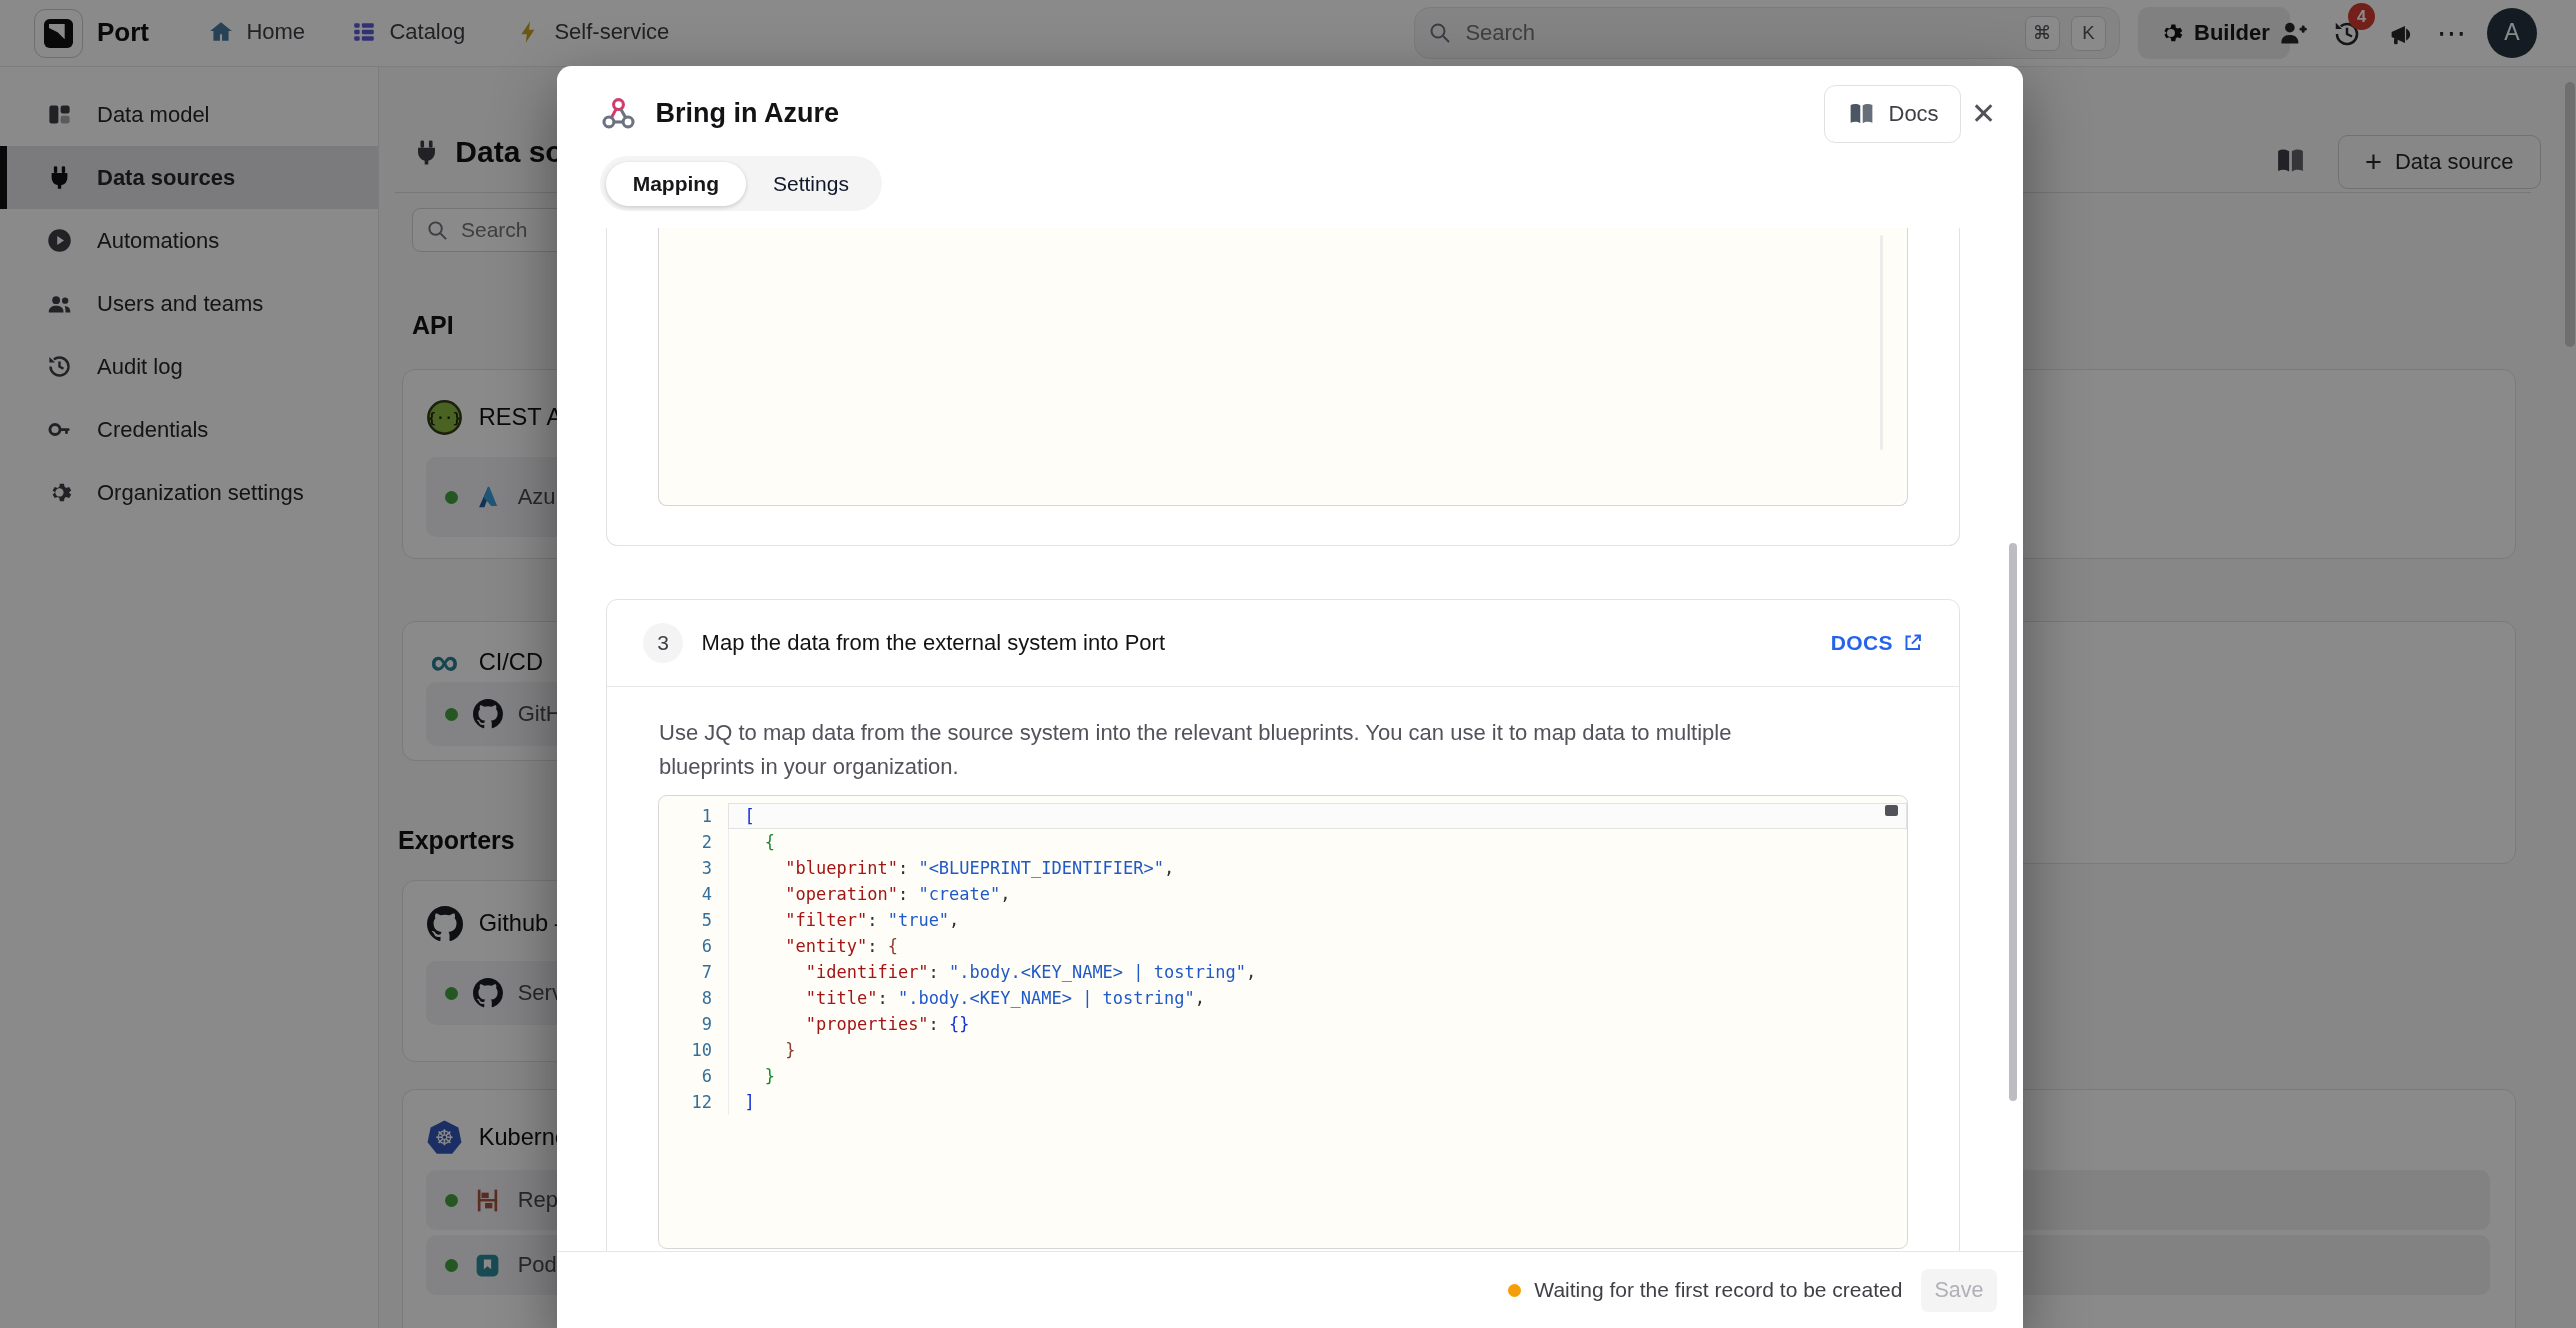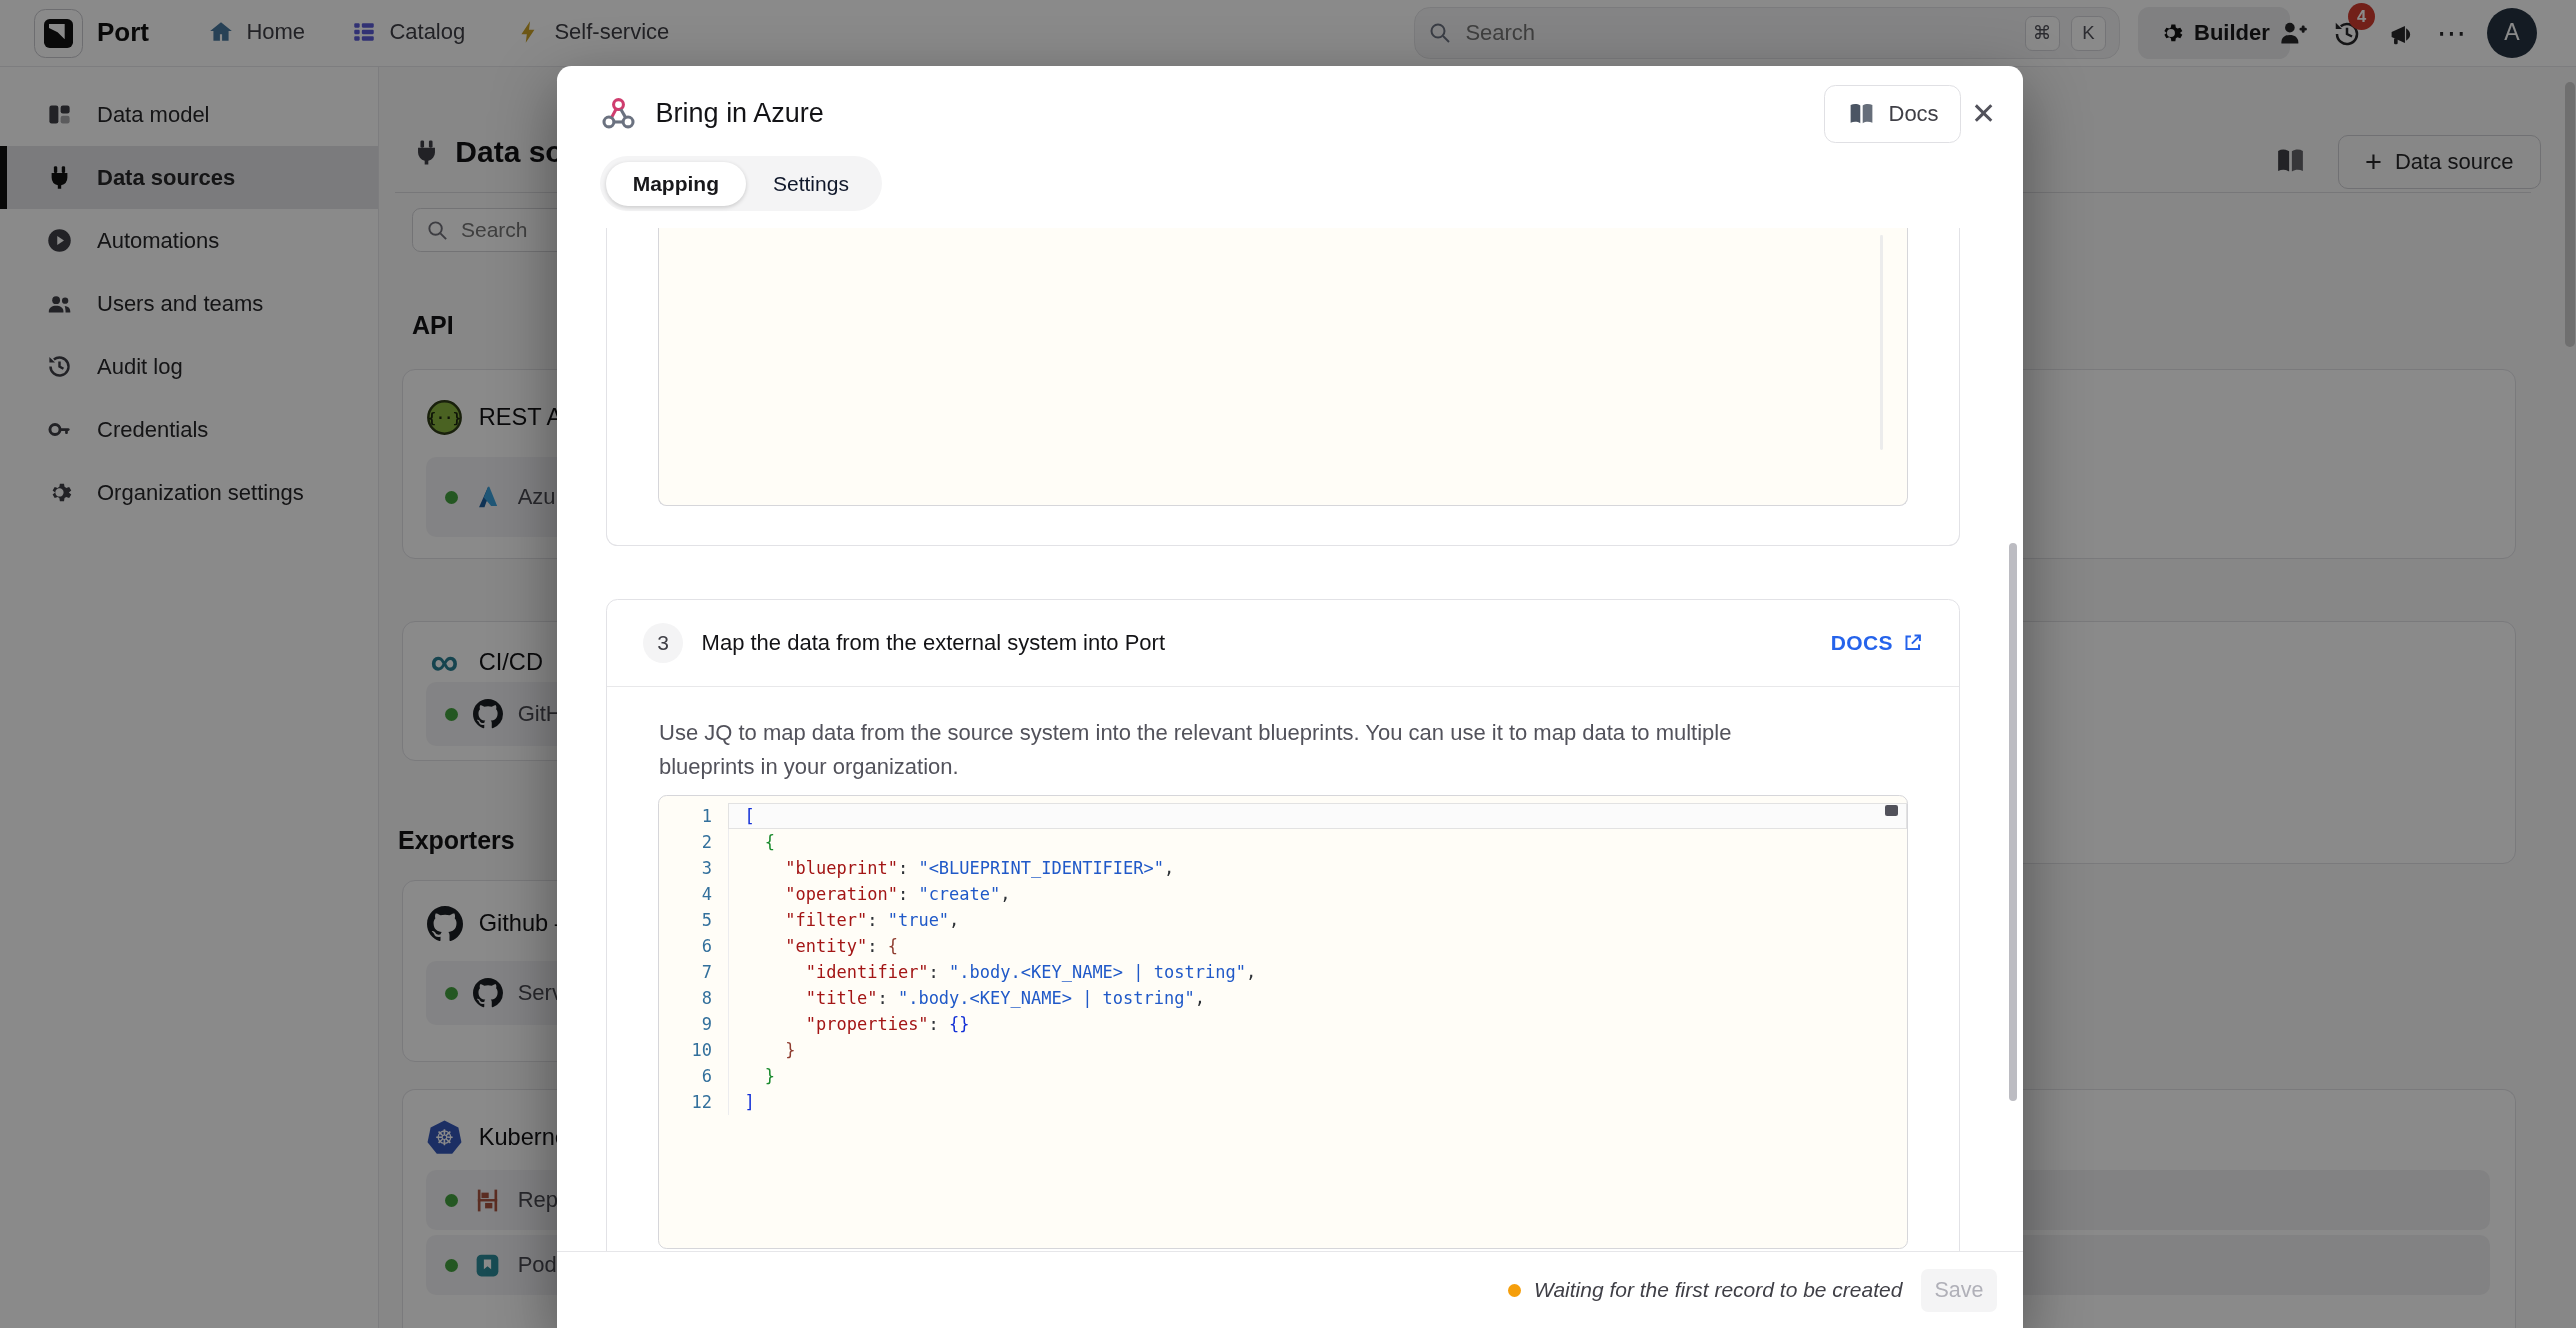--- a/index.html
+++ b/index.html
@@ -56,21 +56,21 @@
   .rrow{position:absolute;background:#f1f1f3;border-radius:10px;display:flex;align-items:center;gap:15.7px;
         padding:0 17px;box-sizing:border-box;font-size:23px;color:#3f3f46;}
   
   #add-source-btn{left:1959px;top:69px;height:52px;padding:0 26px;border:1.4px solid #cfcfd4;border-radius:10px;
         display:flex;align-items:center;gap:13px;font-size:22px;color:#27272a;background:#fafafa;}
   
   #overlay{left:0;top:0;width:2576px;height:1328px;background:rgba(0,0,0,0.46);z-index:10;}
   #modal{left:557px;top:66px;width:1466px;height:1262px;background:#fff;border-radius:14.3px 14.3px 0 0;z-index:20;
          box-shadow:0 21.5px 64px rgba(0,0,0,.4);}
   #modal-title-row{left:43px;top:29px;display:flex;align-items:center;gap:18.6px;}
-  #modal-title{font-size:27px;font-weight:400;color:#131316;text-align:center;}
+  #modal-title{font-size:27px;font-weight:700;color:#131316;text-align:center;}
   #docs-btn{left:1267px;top:18.6px;height:56px;padding:0 21.5px;border:1.4px solid #e0e0e4;border-radius:11.4px;
             display:flex;align-items:center;gap:13px;font-size:22px;font-weight:500;color:#3f3f46;background:#fff;}
   #modal-close{left:1408px;top:29px;width:37px;height:37px;display:flex;align-items:center;justify-content:center;
             font-size:30px;color:#52525b;}
   #tabs{left:43px;top:90px;background:#f4f4f5;border-radius:715px;padding:5.7px;display:flex;align-items:flex-start;}
   .tab{padding:10px 27px;border-radius:715px;font-size:21px;color:#0f172a;}
   .tab.active{background:#fff;color:#18181b;font-weight:600;box-shadow:0 1.4px 4.3px rgba(0,0,0,.18);}
   
   #modal-scroll{left:0;top:162px;width:1466px;height:1023px;overflow:hidden;}
   .mcard{position:absolute;left:49px;width:1354px;background:#fff;border:1.4px solid #e2e2e6;box-sizing:border-box;}
@@ -91,21 +91,21 @@
   .ln{width:53px;text-align:right;padding-right:15.7px;color:#33709c;flex:none;font-size:17px;}
   .lc{flex:1;white-space:pre;border-left:1.4px solid #ececee;height:100%;display:flex;align-items:center;}
   .code-line.active-line .lc{background:#fbfbfb;outline:1.4px solid #e2e2e2;outline-offset:-1.4px;}
   .tk-p{color:#2d3136;} .tk-k{color:#a31515;} .tk-s{color:#2059c8;}
   .tk-b1{color:#1330d6;} .tk-b2{color:#1a8a2e;} .tk-b3{color:#8f3d30;}
   #editor2 .nub{position:absolute;right:8.6px;top:8.6px;width:13px;height:11.4px;background:#52525b;border-radius:2.1px;}
   #modal-thumb{position:absolute;right:5.7px;top:477px;width:8.6px;height:558px;background:#bcbcc2;border-radius:4.3px;}
   
   #modal-footer{left:0;top:1185px;width:1466px;height:77px;background:#fff;border-top:1.4px solid #e6e6e9;
                 display:flex;align-items:center;justify-content:flex-end;gap:18.6px;padding-right:26px;box-sizing:border-box;}
-  #footer-status{display:flex;align-items:center;gap:13px;font-size:21px;color:#3f3f46;font-style:italic;}
+  #footer-status{display:flex;align-items:center;gap:13px;font-size:21px;color:#3f3f46;}
   .status-dot{width:13px;height:13px;border-radius:50%;background:#f59e0b;}
   #save-btn{width:76px;height:43px;background:#f4f4f5;color:#b0b0b8;font-size:21.5px;font-weight:500;border-radius:7.2px;
             display:flex;align-items:center;justify-content:center;}
   
   #page-scrollbar{left:2565px;top:82px;width:10px;height:265px;background:#6f6f6f;border-radius:5px;z-index:30;}
   svg{display:block;}
 </style>
 </head>
 <body>
 

